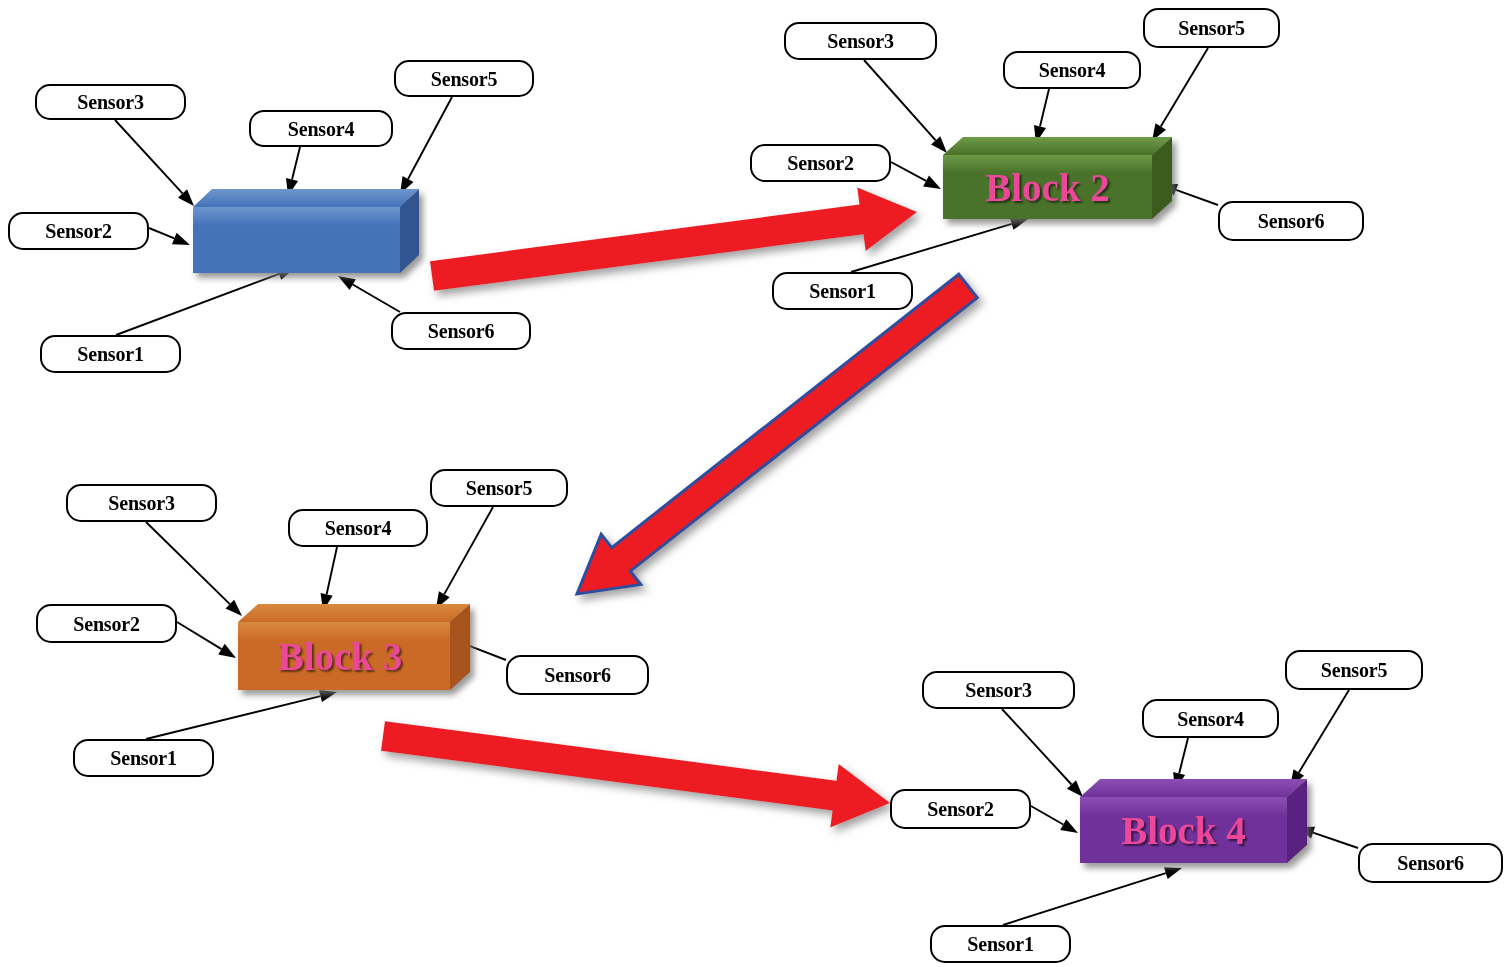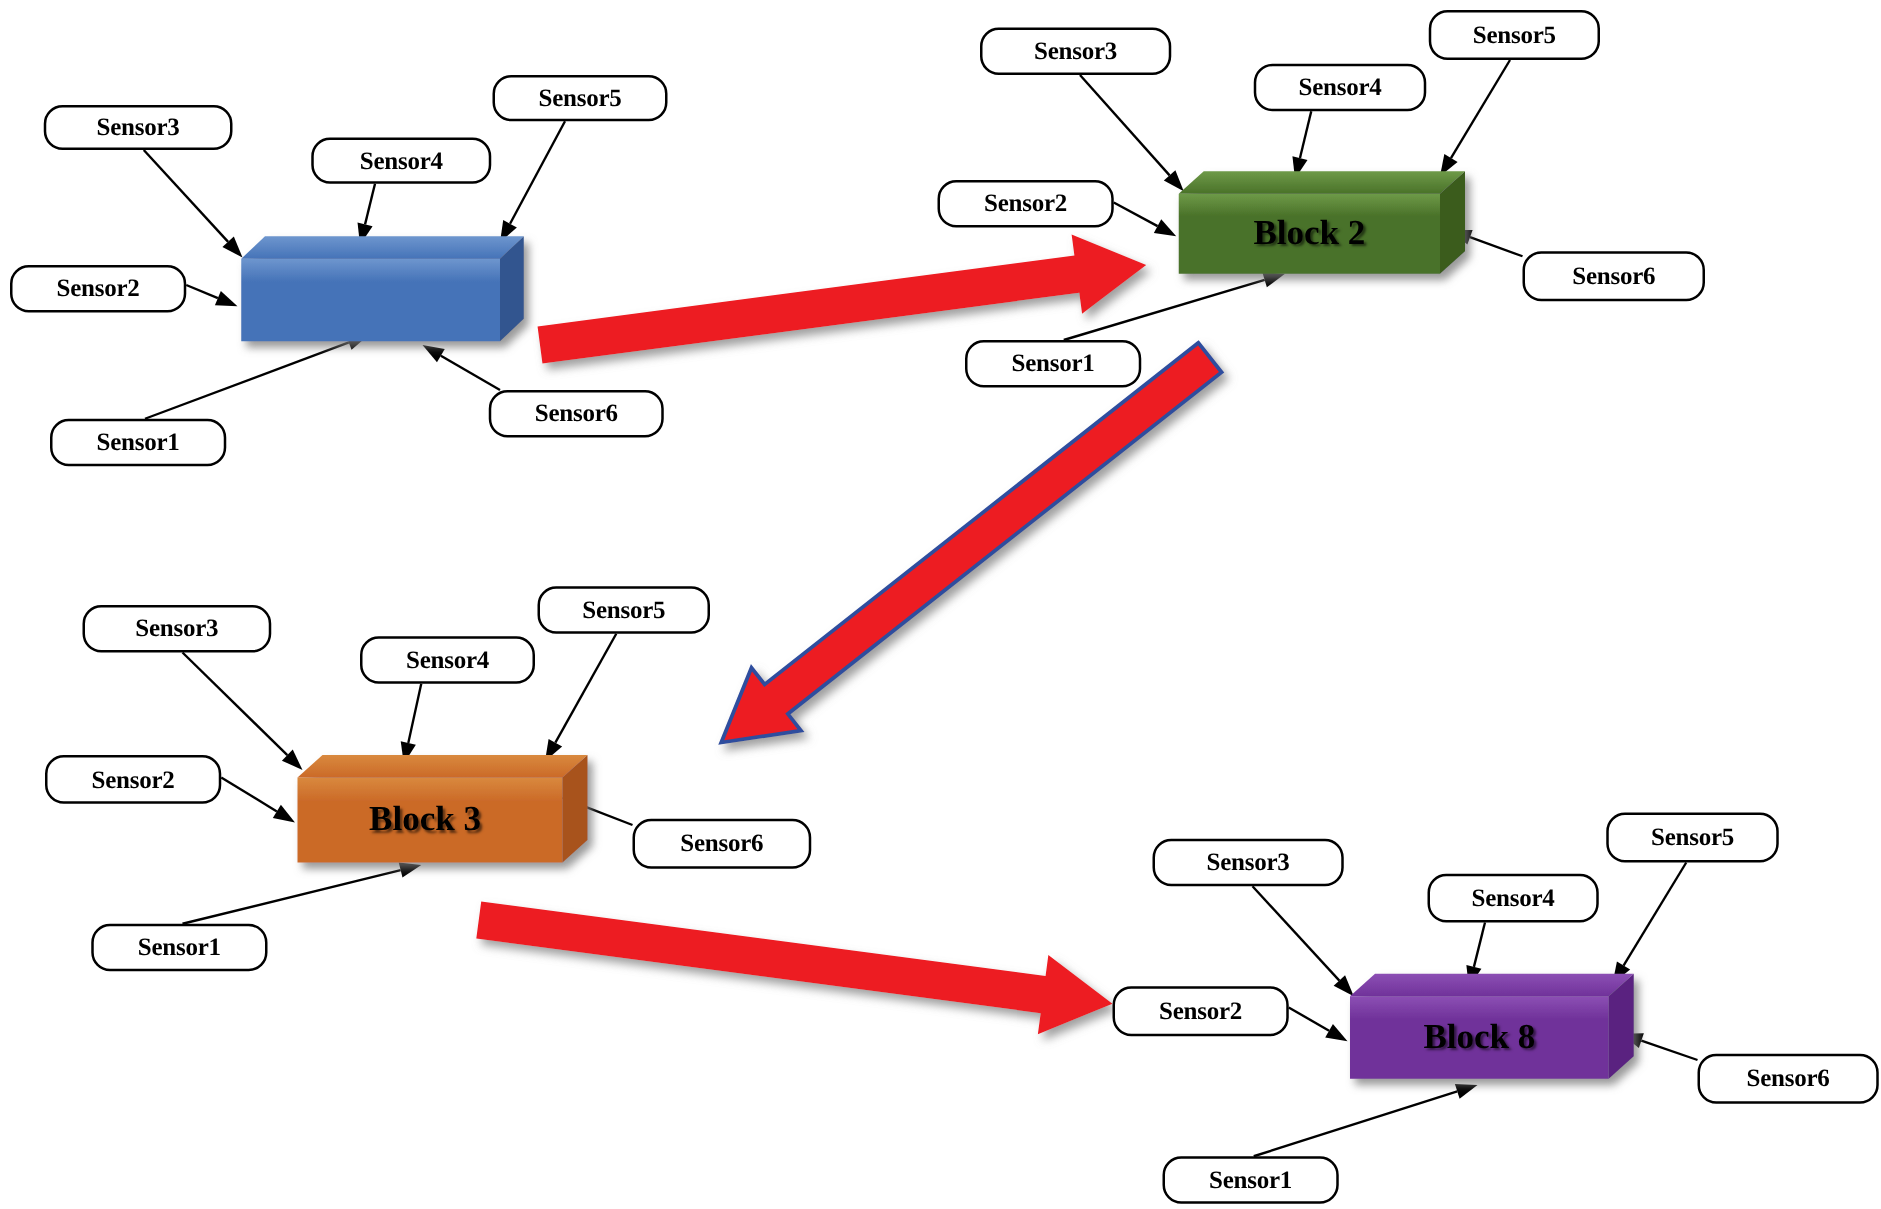--- a/index.html
+++ b/index.html
@@ -58,22 +58,22 @@
     top: 0;
     overflow: visible;
   }
   .block .blk-label {
     position: absolute;
     display: flex;
     align-items: center;
     justify-content: center;
     font-family: "Liberation Serif", "DejaVu Serif", serif;
     font-weight: bold;
-    font-size: 28px;
-    color: #000000;
+    font-size: 39px;
+    color: #ec4899;
     text-shadow: 2px 2px 2px rgba(0,0,0,0.55);
     white-space: nowrap;
     pointer-events: none;
   }
 </style>
 </head>
 <body>
 
 <div id="canvas">
 
@@ -332,21 +332,21 @@
             <filter id="grad3sh" x="-30%" y="-30%" width="190%" height="190%">
               <feDropShadow dx="4" dy="5" stdDeviation="3.2" flood-color="#777" flood-opacity="0.75"></feDropShadow>
             </filter>
           </defs>
           <g filter="url(#grad3sh)">
             <rect x="8" y="26" width="207" height="66" fill="url(#grad3f)"></rect>
             <polygon points="8,26 28,8 235,8 215,26" fill="url(#grad3t)"></polygon>
             <polygon points="215,26 235,8 235,74 215,92" fill="#5A2480"></polygon>
           </g>
         </svg>
-        <div class="blk-label" style="left: 8px; top: 26px; width: 207px; height: 66px;">Block 8</div>
+        <div class="blk-label" style="left: 8px; top: 26px; width: 207px; height: 66px;">Block 4</div>
       </div>
       <div class="sensor-chip" style="left: 930px; top: 925px; width: 141px; height: 38px;">
         <span class="chip-text">Sensor1</span>
       </div>
       <div class="sensor-chip" style="left: 890px; top: 789px; width: 141px; height: 40px;">
         <span class="chip-text">Sensor2</span>
       </div>
       <div class="sensor-chip" style="left: 922px; top: 671px; width: 153px; height: 38px;">
         <span class="chip-text">Sensor3</span>
       </div>

